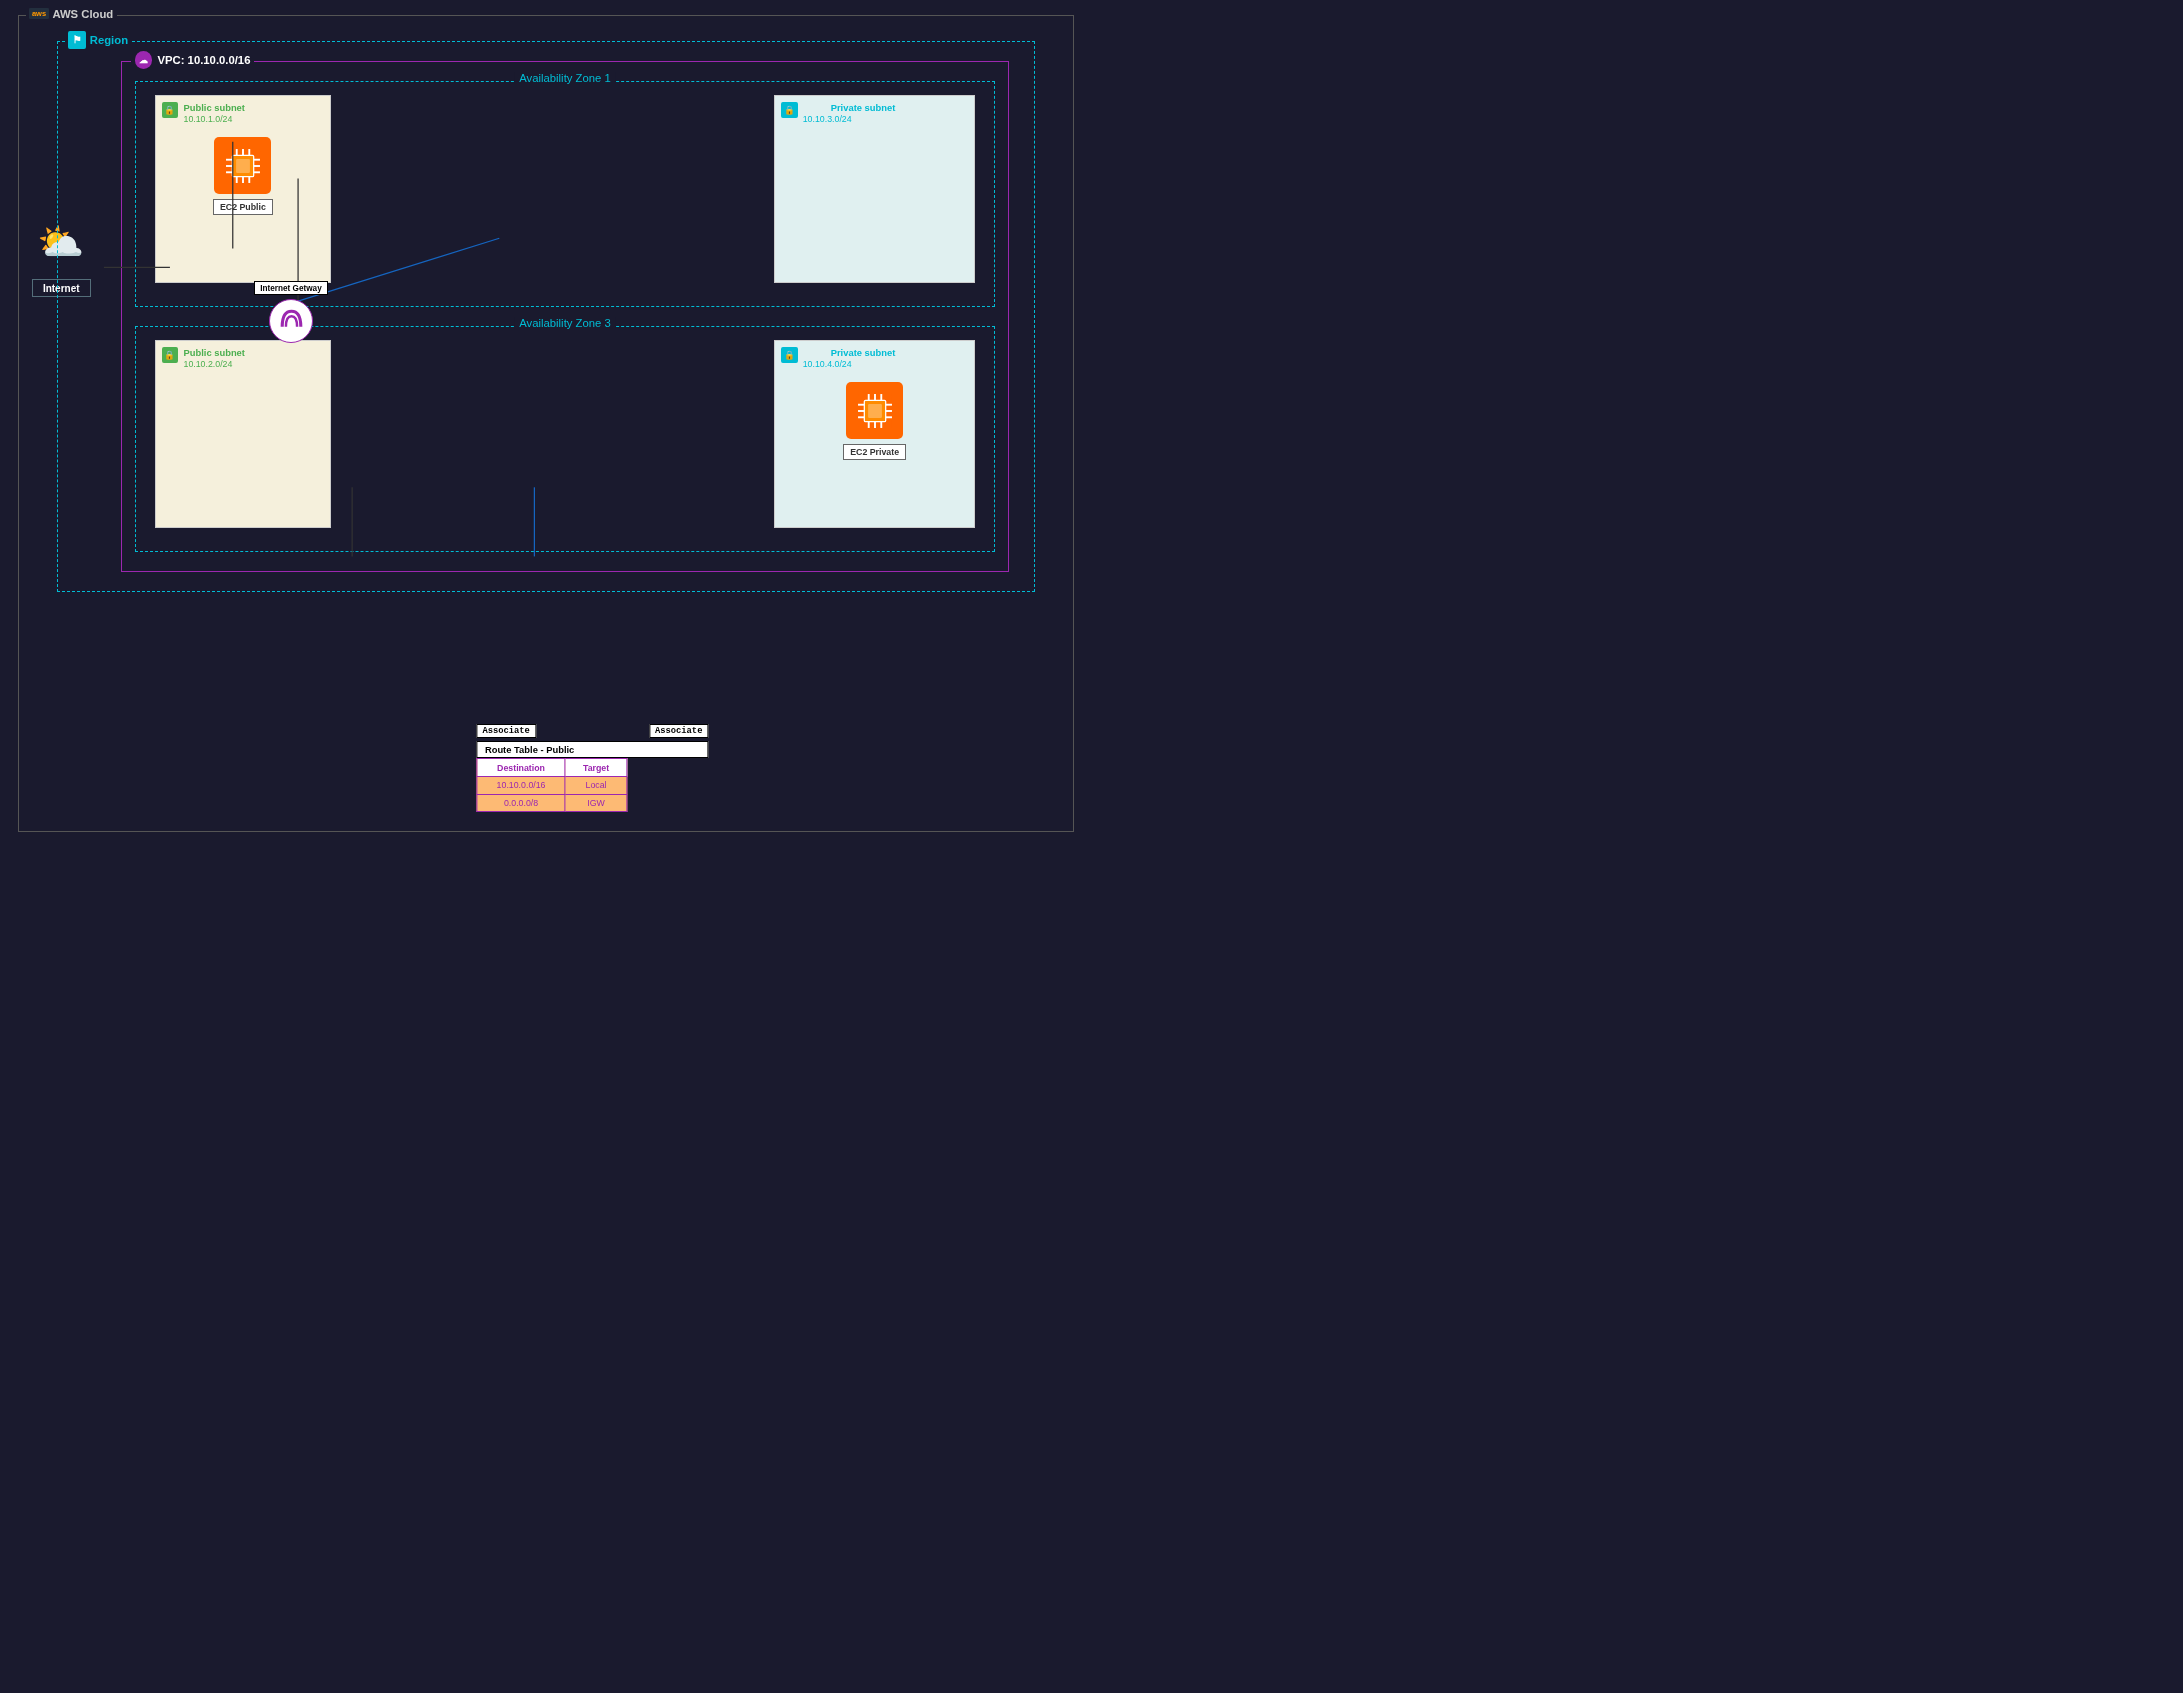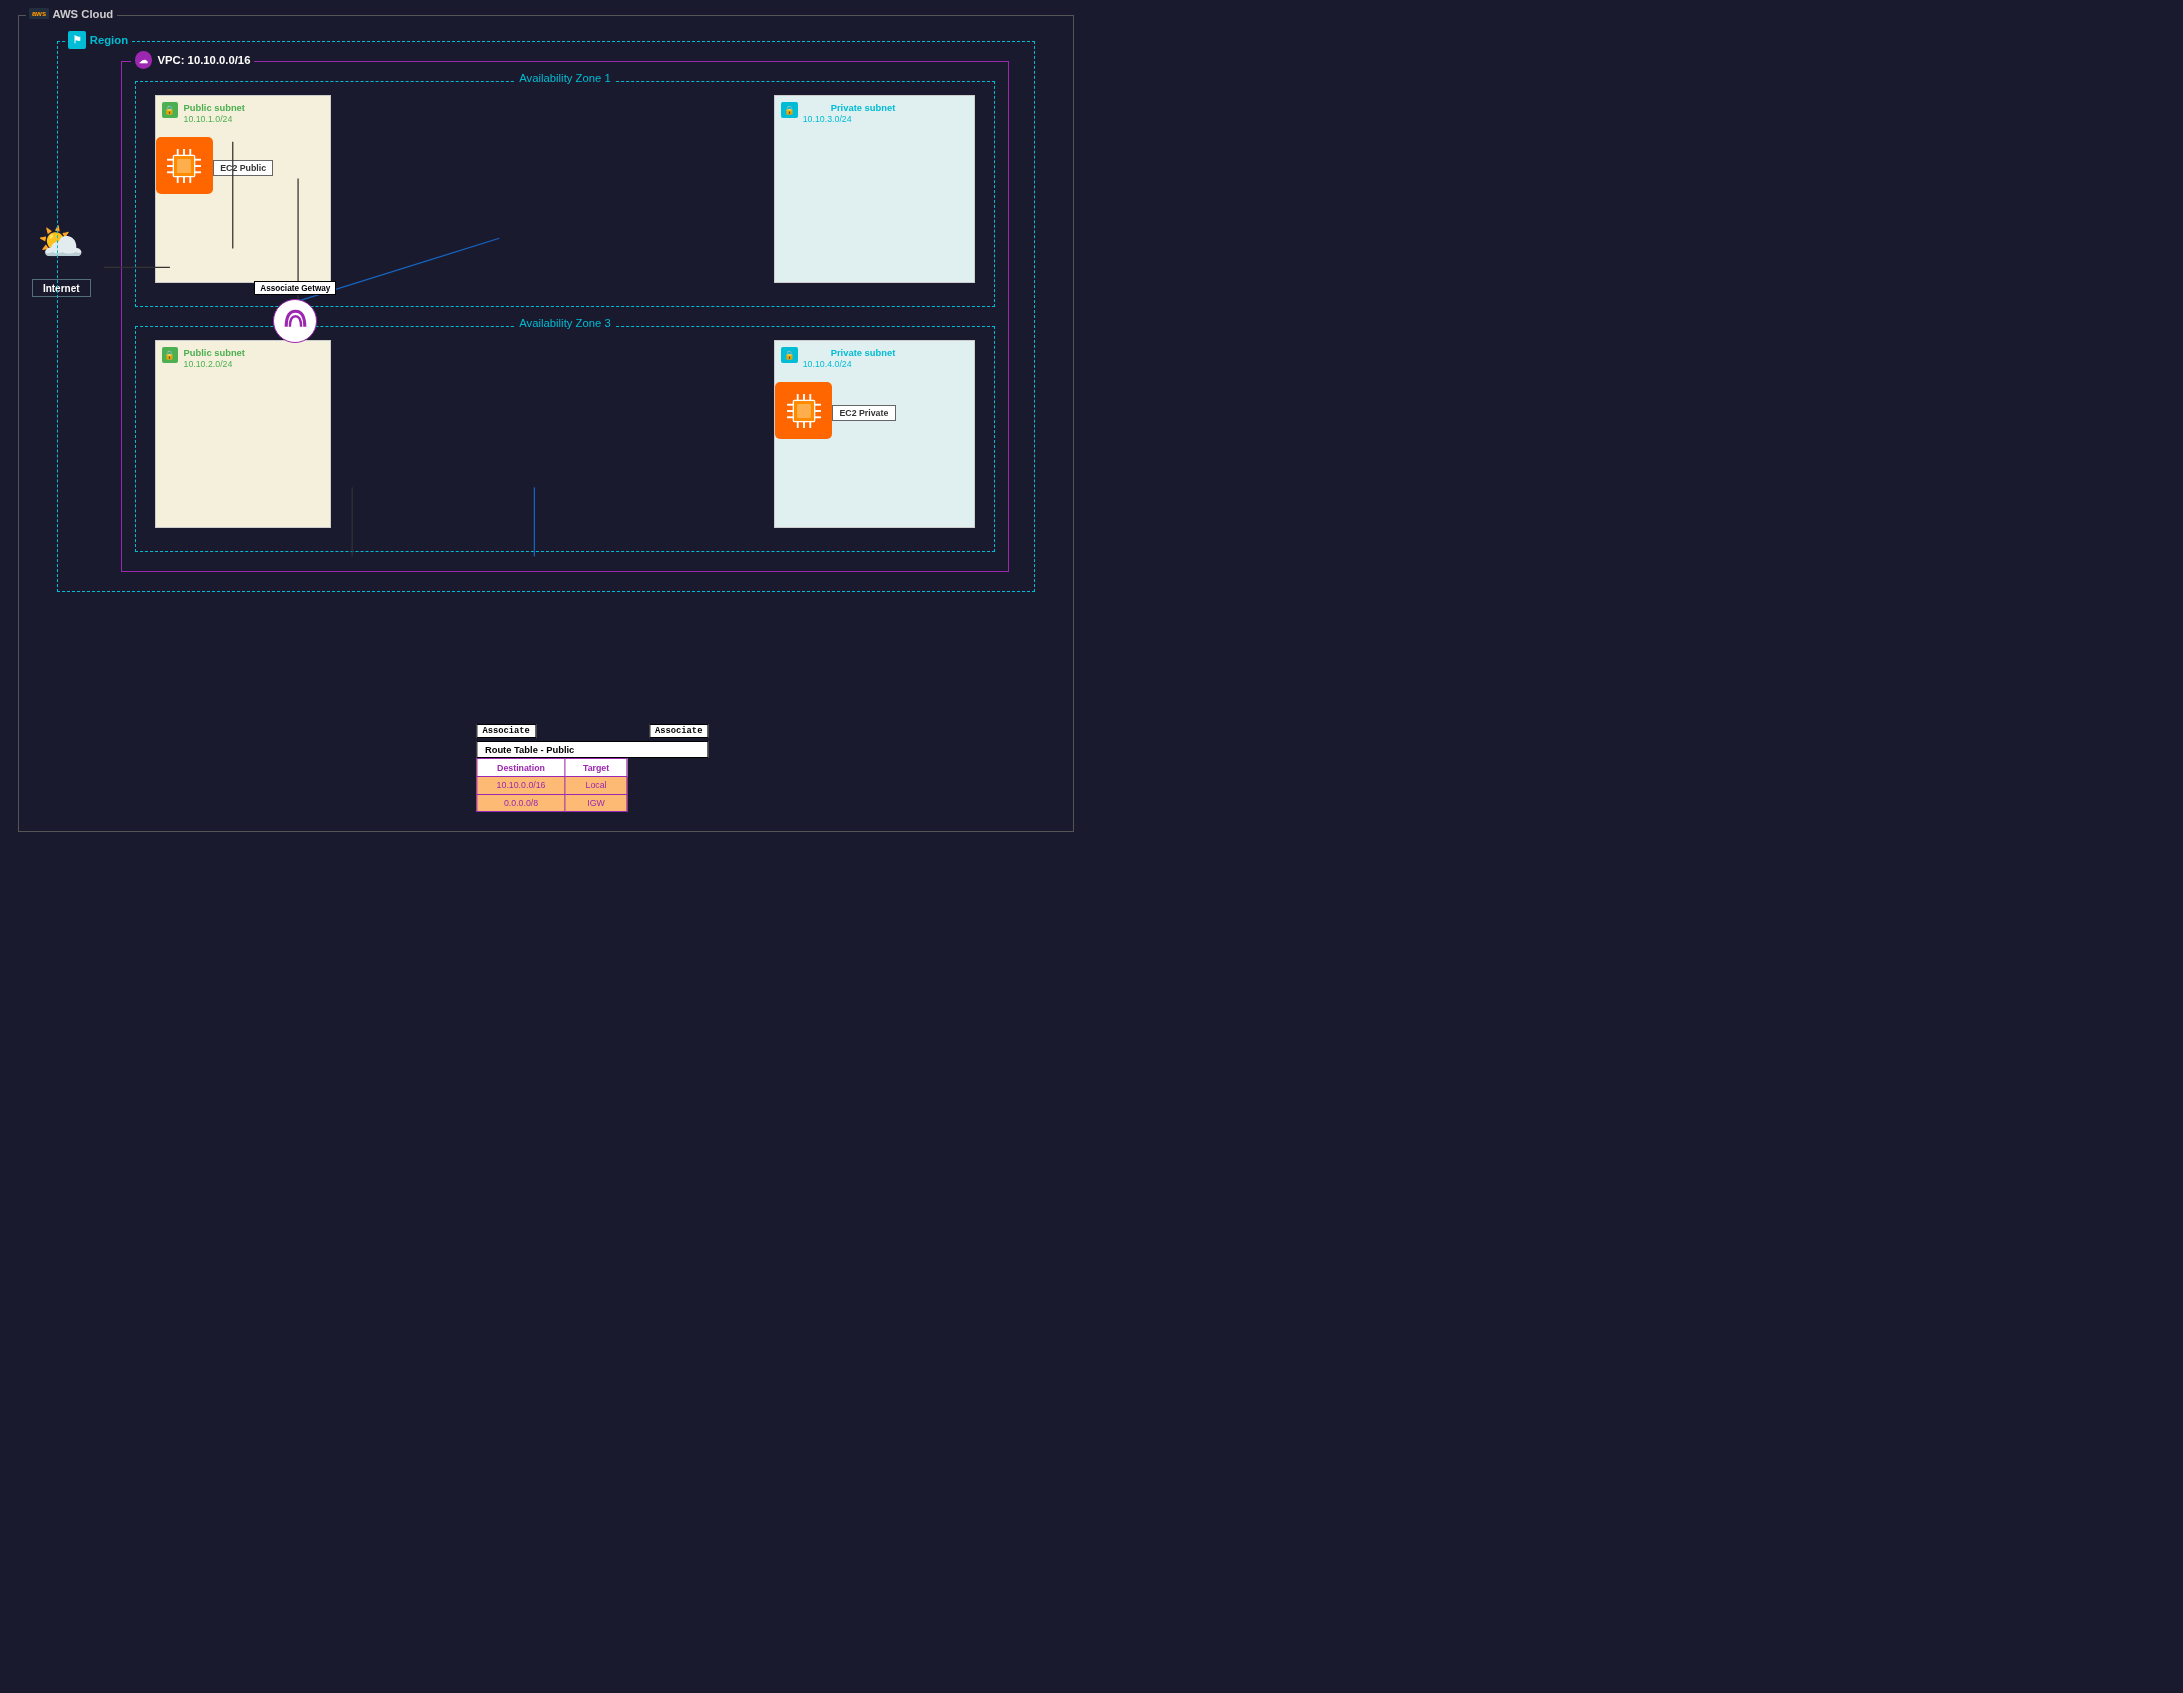--- a/index.html
+++ b/index.html
@@ -225,21 +225,21 @@
       font-size: 8.8px;
       color: #4caf50;
     }
     .subnet-cidr-blue {
       color: #00bcd4;
     }
 
     
     .ec2-container {
       display: flex;
-      flex-direction: row;
+      flex-direction: column;
       align-items: center;
       margin-top: 12.6px;
     }
     .ec2-icon {
       width: 57px;
       height: 57px;
       background: #ff6600;
       border-radius: 5px;
       display: flex;
       align-items: center;
@@ -429,21 +429,21 @@
               <div class="lock-icon lock-icon-blue">🔒</div>
               <div>
                 <div class="subnet-title subnet-title-blue">Private subnet</div>
                 <div class="subnet-cidr subnet-cidr-blue">10.10.3.0/24</div>
               </div>
             </div>
           </div>
         </div>
 
         <div class="igw-container">
-          <div class="igw-label-box">Associate Getway</div>
+          <div class="igw-label-box">Internet Getway</div>
           <div class="igw-icon">
             <svg width="31" height="31" viewBox="0 0 50 50">
               <path d="M10 35 Q10 10 25 10 Q40 10 40 35" fill="none" stroke="#9c27b0" stroke-width="5"></path>
               <path d="M16 35 Q16 18 25 18 Q34 18 34 35" fill="none" stroke="#9c27b0" stroke-width="4"></path>
             </svg>
           </div>
         </div>
 
         <div class="az2-box">
           <div class="az-label">Availability Zone 3</div>

